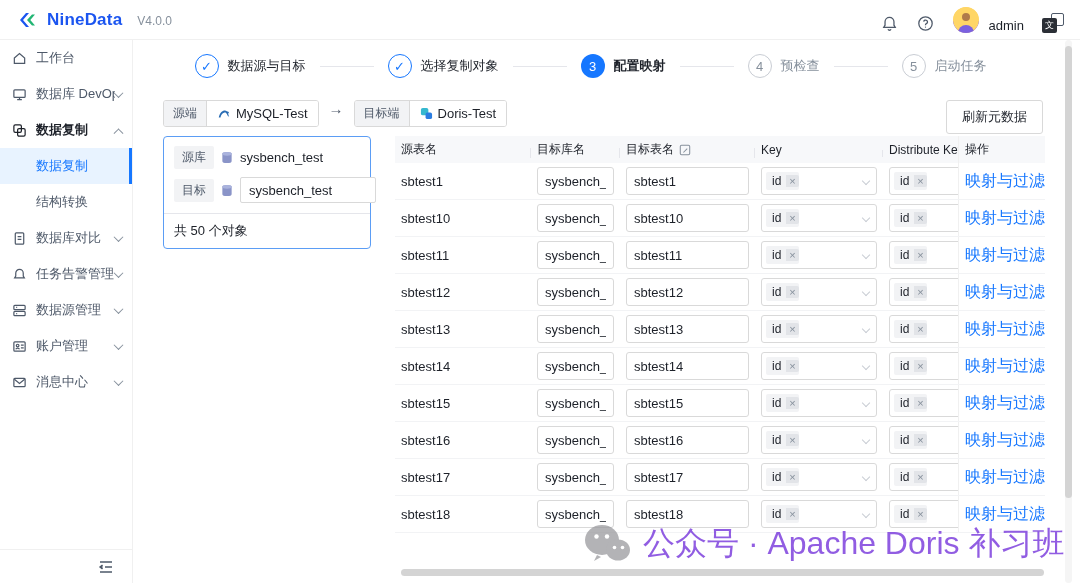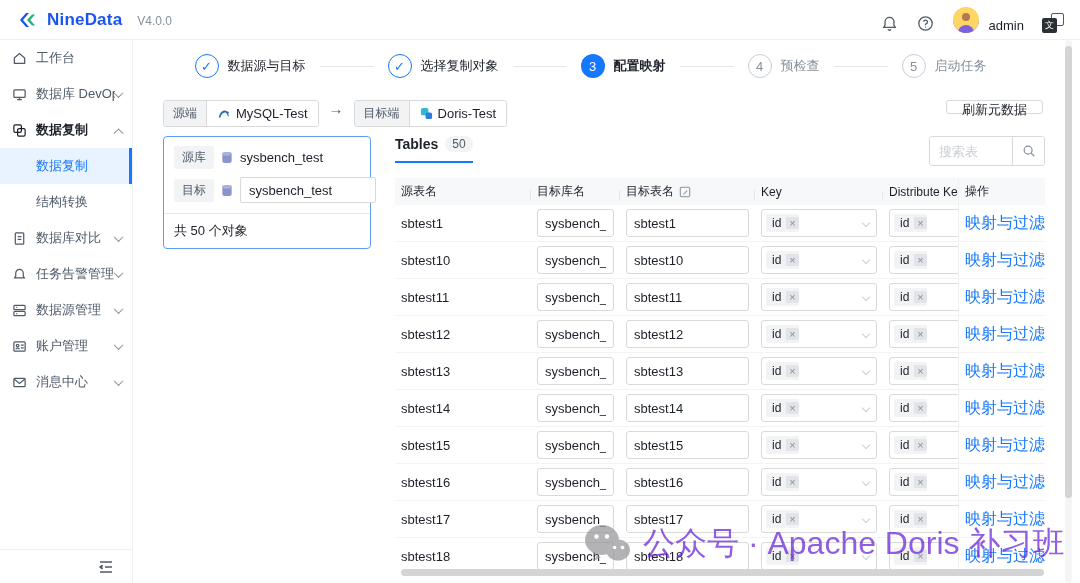--- a/index.html
+++ b/index.html
@@ -56,21 +56,21 @@
   .step.current .step-label { font-weight:bold; }
   .step.pending .step-label { color:#86909c; }
   .step-line { width:54px; height:1px; background:#e5e6eb; flex:none; }
 
   
   .conn-row { position:absolute; top:60px; left:30px; right:37px; height:30px; display:flex; align-items:flex-start; }
   .conn-tag { display:flex; align-items:stretch; border:1px solid #d9d9d9; border-radius:3px; overflow:hidden; height:27px; }
   .conn-tag .t-label { background:#f2f3f5; font-size:12px; color:#4e5969; display:flex; align-items:center; padding:0 9px; border-right:1px solid #d9d9d9; }
   .conn-tag .t-value { background:#fff; font-size:13px; color:#1d2129; display:flex; align-items:center; gap:5px; padding:0 10px; }
   .conn-arrow { margin:0 10px; color:#4e5969; font-size:15px; }
-  .refresh-btn { margin-left:auto; height:14px; padding:0 15px; background:#fff; border:1px solid #d9d9d9; border-radius:3px;
+  .refresh-btn { margin-left:auto; height:34px; padding:0 15px; background:#fff; border:1px solid #d9d9d9; border-radius:3px;
                  font-size:13px; color:#1d2129; cursor:pointer; font-family:inherit; }
 
   
   .object-panel { position:absolute; top:96px; left:30px; width:208px; border:1px solid #5b9df5; border-radius:4px; background:#fff; }
   .obj-body { padding:9px 10px 8px; }
   .obj-row { display:flex; align-items:center; gap:7px; margin-bottom:8px; }
   .obj-label { background:#f2f3f5; border-radius:2px; font-size:12px; color:#4e5969; padding:3px 8px; flex:none; }
   .obj-name { font-size:13px; color:#1d2129; }
   .obj-input { width:136px; height:26px; border:1px solid #d9d9d9; border-radius:2px; font-size:13px; color:#1d2129;
                padding:0 8px; font-family:inherit; }
@@ -345,37 +345,20 @@
               <ellipse cx="6" cy="3" rx="5" ry="2" fill="#aab3dd"></ellipse>
             </svg>
           </span>
           <input class="obj-input" value="sysbench_test" style="">
         </div>
       </div>
       <div class="obj-summary">共 50 个对象</div>
     </div>
 
     <div class="table-panel">
-      <div class="tab-row">
-        <div class="tab">
-          <span class="tab-label">Tables</span>
-          <span class="tab-badge">50</span>
-        </div>
-        <div class="search-box">
-          <input class="search-input" placeholder="搜索表" style="">
-          <button class="search-btn">
-            <span>
-              <svg width="14" height="14" viewBox="0 0 16 16" fill="none" stroke="#86909c" stroke-width="1.4">
-                <circle cx="7" cy="7" r="4.5"></circle>
-                  <path d="M10.5 10.5 L14 14"></path>
-              </svg>
-            </span>
-          </button>
-        </div>
-      </div>
 
       <div class="data-table">
         <div class="thead">
           <div class="th c1 sep">源表名</div>
           <div class="th c2 sep">目标库名</div>
           <div class="th c3 sep">
             <span>目标表名</span>
             <span>
               <svg width="12" height="12" viewBox="0 0 14 14" fill="none" stroke="#86909c" stroke-width="1.2">
                 <rect x="1.5" y="1.5" width="11" height="11" rx="1.5"></rect>

